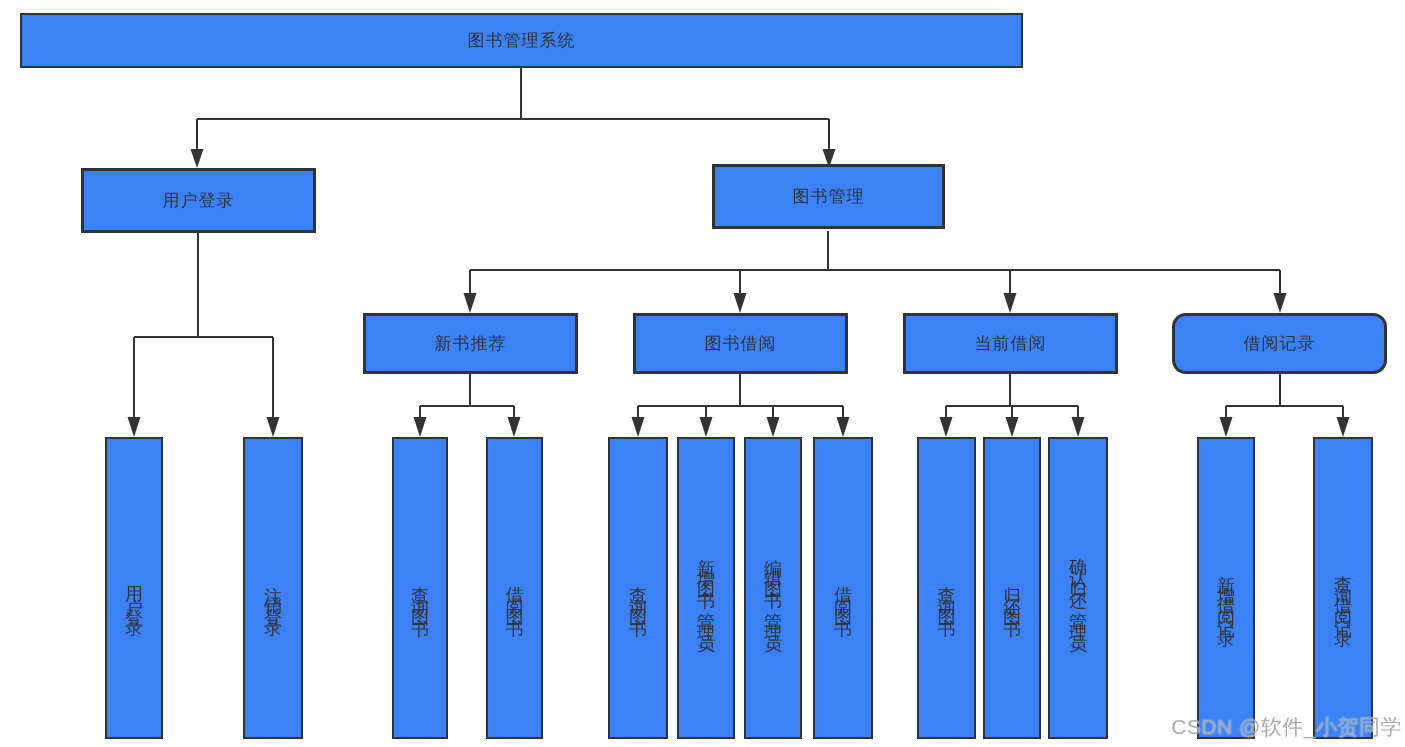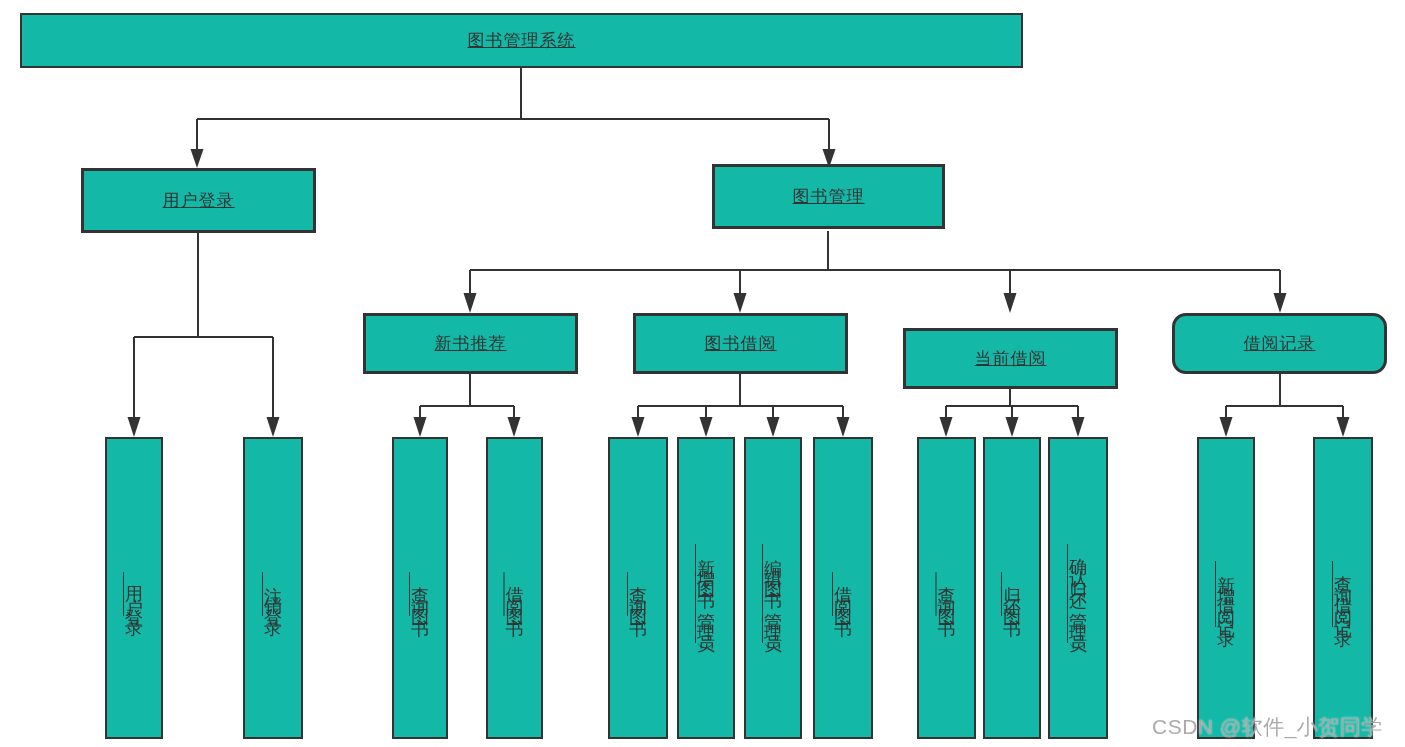--- a/index.html
+++ b/index.html
@@ -1,57 +1,58 @@
 <!DOCTYPE html>
 <html><head>
 <meta charset="utf-8">
 <style>
   html,body{margin:0;padding:0;background:#ffffff;}
   body{font-family:"Liberation Sans",sans-serif;}
   #stage{position:relative;width:1405px;height:747px;background:#ffffff;overflow:hidden;}
   #connectors{position:absolute;left:0;top:0;width:1405px;height:747px;}
   .node{
-    position:absolute;box-sizing:border-box;background:#14b8a6;
+    position:absolute;box-sizing:border-box;background:#3b82f6;
     border:3px solid #333333;color:#333333;
     display:flex;align-items:center;justify-content:center;
-    font-size:17px;letter-spacing:1px;white-space:nowrap;text-decoration:underline;
+    font-size:17px;letter-spacing:1px;white-space:nowrap;
   }
   .node.root{border-width:2px;}
   .leaf{
     writing-mode:vertical-lr;text-orientation:mixed;
     border-width:2.5px;font-size:18px;letter-spacing:0;
   }
   .leaf span{letter-spacing:11px;margin-bottom:-11px;line-height:1;}
   
   .n-root{left:20px;top:13px;width:1003px;height:55px;}
   .n-userlogin{left:81px;top:168px;width:235px;height:65px;}
   .n-bookmgmt{left:712px;top:164px;width:233px;height:65px;}
   .n-newbook{left:363px;top:313px;width:215px;height:61px;}
   .n-borrowing{left:633px;top:313px;width:215px;height:61px;}
-  .n-current{left:903px;top:313px;width:215px;height:61px;margin-top:15px;}
+  .n-current{left:903px;top:313px;width:215px;height:61px;}
   .n-records{left:1172px;top:313px;width:215px;height:61px;border-radius:14px;}
   .lf{top:437px;height:302px;}
   .l-login{left:105px;width:58px;}
   .l-logout{left:243px;width:60px;}
   .l-nb-query{left:392px;width:56px;}
   .l-nb-borrow{left:486px;width:57px;}
   .l-bb-query{left:608px;width:60px;}
   .l-bb-add{left:677px;width:58px;}
   .l-bb-edit{left:744px;width:58px;}
   .l-bb-borrow{left:813px;width:60px;}
   .l-cb-query{left:917px;width:59px;}
   .l-cb-return{left:983px;width:58px;}
   .l-cb-confirm{left:1048px;width:60px;}
   .l-br-add{left:1197px;width:58px;}
   .l-br-query{left:1313px;width:60px;}
   #watermark{
     position:absolute;left:1152px;top:713px;width:250px;
     font-size:21px;color:rgba(163,163,163,0.92);
     letter-spacing:0.5px;white-space:nowrap;z-index:5;
     text-shadow:0 0 2px rgba(255,255,255,0.8);
+    text-align:right;
   }
 </style>
 </head>
 <body>
 
 <div id="stage">
 
   <svg id="connectors" viewBox="0 0 1405 747" xmlns="http://www.w3.org/2000/svg">
     <g stroke="#333333" stroke-width="2" fill="none">
 

